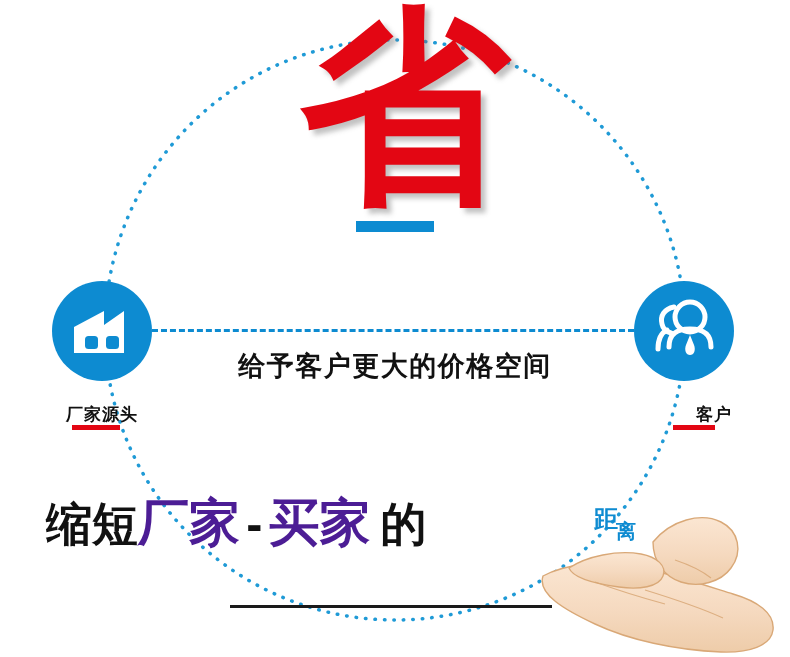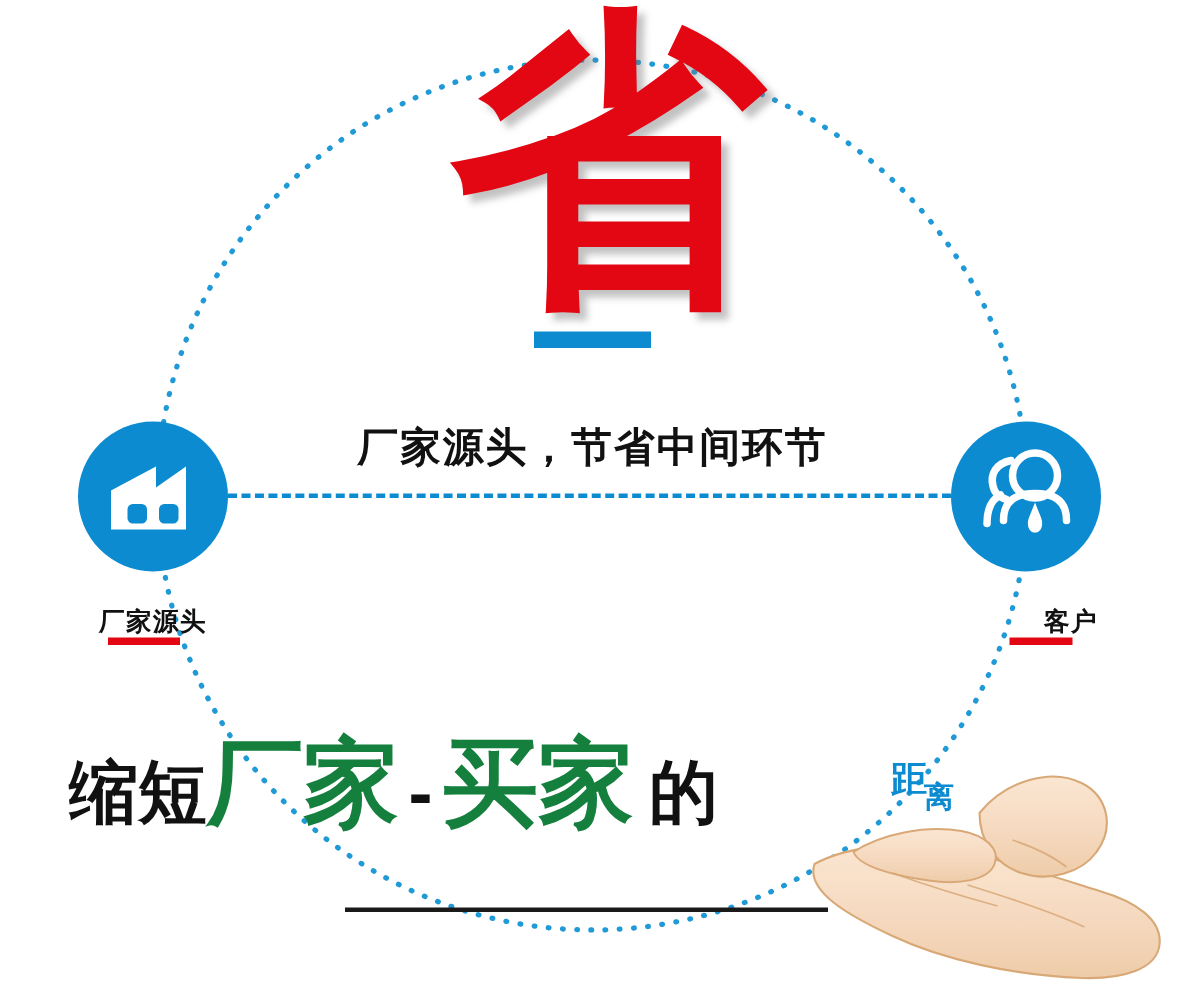--- a/index.html
+++ b/index.html
@@ -123,22 +123,22 @@
     left: 46px;
     top: 495px;
     white-space: nowrap;
     font-size: 46px;
     font-weight: 700;
     line-height: 56px;
     color: #111111;
     font-family: "DejaVu Sans", "Liberation Sans", sans-serif;
   }
   .headline .blue {
-    color: #15803d;
-    font-size: 64px;
+    color: #4c1d95;
+    font-size: 51px;
   }
   .headline .dash-sep {
     color: #111111;
     font-size: 40px;
     padding: 0 6px;
   }
   .headline .sp { padding: 0 5px; }
 
   .mini-word {
     position: absolute;
@@ -187,22 +187,22 @@
         <path d="M35 66 C35 52 44 48 56 48 C68 48 77 52 77 66"></path>
         <path d="M40 26 C30 28 26 35 28 43 C29 48 33 51 37 52"></path>
         <path d="M24 68 C24 58 27 52 33 49"></path>
       </g>
       <path d="M56 54 L60 64 C62 69 60 74 56 74 C52 74 50 69 52 64 Z" fill="#ffffff"></path>
     </svg>
   </div>
   <div class="node-label node-label-customer">客户</div>
   <div class="label-underline label-underline-customer"></div>
 
-  <div class="msg msg-1">厂家源头，节省中间环节</div>
   <div class="mid-dash"></div>
+  <div class="msg msg-2">给予客户更大的价格空间</div>
 
   <svg class="hand-wrap" viewBox="0 0 265 159">
     <defs>
       <linearGradient id="skinG" x1="0" y1="0" x2="0" y2="1">
         <stop offset="0%" stop-color="#fbe6d2"></stop>
         <stop offset="55%" stop-color="#f5d9bf"></stop>
         <stop offset="100%" stop-color="#eecca9"></stop>
       </linearGradient>
     </defs>
 

